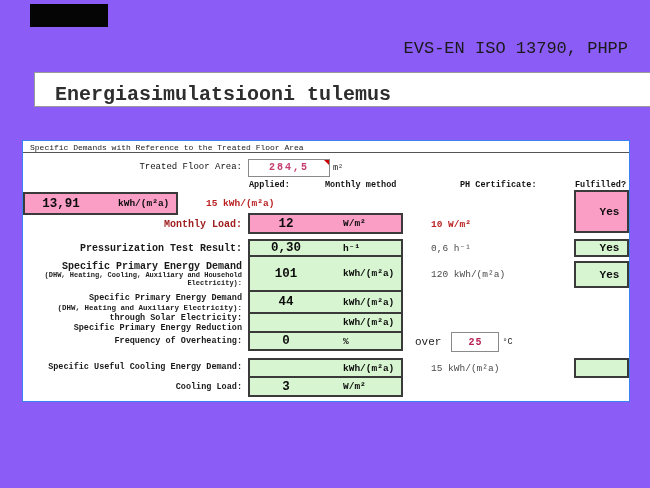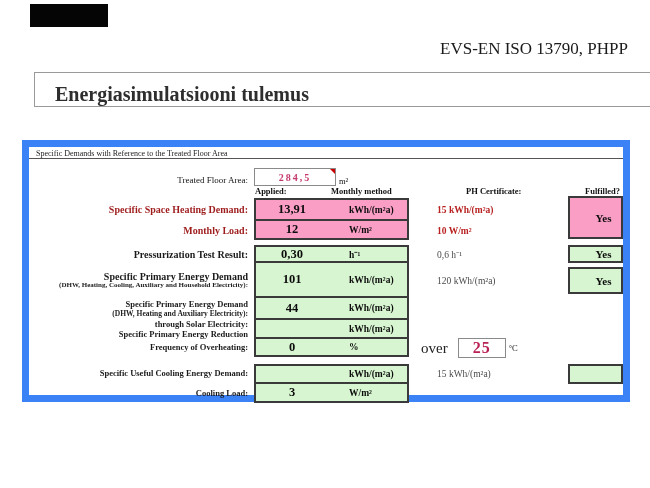--- a/index.html
+++ b/index.html
@@ -1,39 +1,39 @@
 <!DOCTYPE html>
 <html><head>
 <meta charset="utf-8">
 <style>
   html,body { margin:0; padding:0; background:#e8e8e8; }
   .slide {
-    position:relative; width:650px; height:488px; background:#ffffff;
-    font-family:Liberation Serif, serif; color:#111;
+    position:relative; width:650px; height:488px; background:#8b5cf6;
+    font-family:Liberation Mono, monospace; color:#111;
     overflow:hidden; margin:0 auto;
   }
   .corner-mark { position:absolute; left:30px; top:4px; width:78px; height:23px; background:#050505; }
   .ref-label { position:absolute; top:39px; right:22px; font-size:17px; color:#1a1a1a; }
   .title-box {
     position:absolute; left:10px; top:72px; width:626px; height:35px;
     border:1px solid #9a9a9a; background:#fff; display:flex; align-items:flex-end; padding-left:20px;
     box-sizing:border-box;
     margin-left:24px;
   }
   .title-text { font-size:20px; font-weight:bold; color:#2e2e2e; }
 
   .phpp-table {
     position:absolute; left:22px; top:140px; width:608px; height:262px;
-    border:7px solid #3b82f6; background:#fff; box-sizing:border-box;
+    border:1px solid #3b82f6; background:#fff; box-sizing:border-box;
   }
   .section-strip {
     height:12px; border-bottom:1px solid #555; font-size:8px; color:#222;
     padding:2px 0 0 7px; box-sizing:border-box; white-space:nowrap;
   }
-  .floor-row { height:25px; display:flex; align-items:flex-end; margin-top:2px; }
+  .floor-row { height:25px; display:flex; align-items:center; margin-top:2px; }
   .lbl-col { width:225px; text-align:right; padding-right:6px; box-sizing:border-box; line-height:1.1; }
   .fa-label { font-size:9px; color:#111; }
   .fa-box {
     width:82px; height:18px; border:1px solid #8a8a8a; background:#fff; position:relative;
     display:flex; align-items:center; justify-content:center; box-sizing:border-box;
   }
   .fa-tri { position:absolute; top:0; right:0; width:0; height:0;
     border-left:5px solid transparent; border-top:5px solid #cc0000; }
   .fa-val { color:#c43a6e; font-weight:bold; font-size:10px; letter-spacing:2px; }
   .fa-unit { font-size:8.5px; margin-left:3px; color:#111; }
@@ -71,24 +71,24 @@
   .fbox {
     position:absolute; right:0; width:55px; border:2px solid #3a3a3a; box-sizing:border-box;
     display:flex; align-items:center; justify-content:center; font-weight:bold; font-size:11px; color:#0c0c0c;padding-left:16px;
   }
   .fb-heat { top:49px; height:43px; }
   .fb-press { top:98px; height:18px; }
   .fb-prim { top:120px; height:27px; }
   .fb-cool { top:217px; height:20px; }
 
   .over-wrap { display:flex; align-items:center; margin-left:12px; }
-  .over-txt { font-size:15px; color:#222; }
+  .over-txt { font-size:11px; color:#222; }
   .over-box { width:48px; height:20px; border:1px solid #8a8a8a; background:#fff; margin-left:10px;
     display:flex; align-items:center; justify-content:center; box-sizing:border-box; }
-  .over-val { color:#b92255; font-weight:bold; font-size:16px; letter-spacing:1px; }
+  .over-val { color:#b92255; font-weight:bold; font-size:10px; letter-spacing:1px; }
   .over-unit { font-size:8.5px; margin-left:3px; color:#222; }
 </style>
 </head>
 <body>
 
 <div class="slide">
 
   <div class="corner-mark"></div>
 
   <div class="ref-label">EVS-EN ISO 13790, PHPP</div>
@@ -113,21 +113,20 @@
     <div class="col-head">
       <span class="ch-applied">Applied:</span>
       <span class="ch-method">Monthly method</span>
       <span class="ch-phcert">PH Certificate:</span>
       <span class="ch-fulfilled">Fulfilled?</span>
     </div>
 
     <div class="rows">
 
       <div class="row h23">
-        <div class="lbl lbl-col big red">Specific Space Heating Demand:</div>
         <div class="vbox pink">
           <span class="v">13,91</span>
           <span class="u">kWh/(m²a)</span>
         </div>
         <span class="ph redv">15 kWh/(m²a)</span>
       </div>
 
       <div class="row h19 cont">
         <div class="lbl lbl-col big red">Monthly Load:</div>
         <div class="vbox pink">

